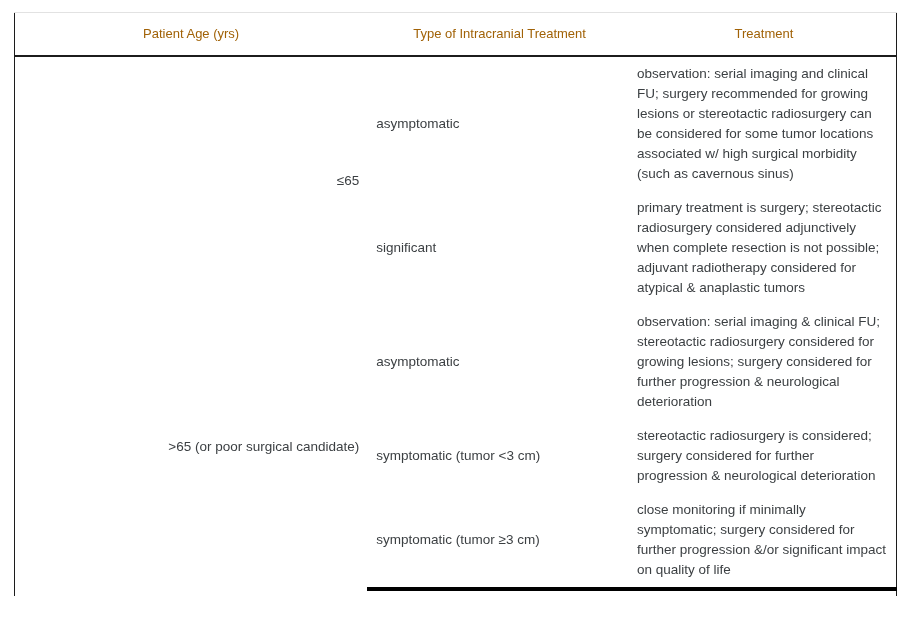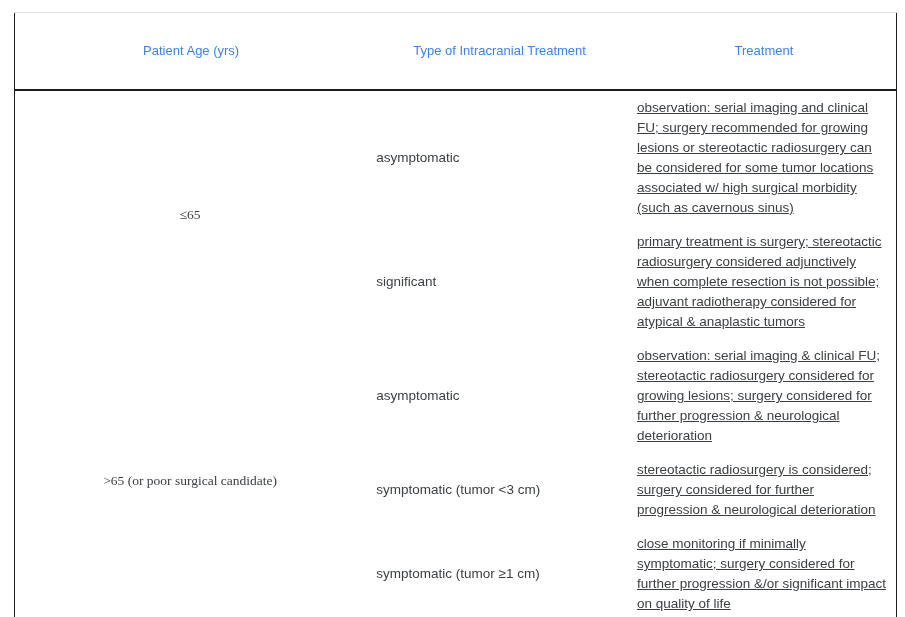--- a/index.html
+++ b/index.html
@@ -29,44 +29,42 @@
     line-height: 20px;
     color: #3b3f42;
   }
   col.c1 { width: 40%; }
   col.c2 { width: 30%; }
   col.c3 { width: 30%; }
   thead th {
     font-weight: normal;
     font-size: 13px;
     text-align: center;
-    padding: 28px 6px;
+    padding: 11px 6px;
     border-top: 1px solid #e2e2e2;
     border-bottom: 2px solid #1c1c1c;
-    color: #3b82f6;
+    color: #a16207;
     vertical-align: middle;
   }
   tbody td {
     vertical-align: middle;
     background: #ffffff;
   }
   td.age-cell {
     padding: 4px 8px 4px 6px;
-    text-align: center;
-    font-family: Liberation Serif, serif;
+    text-align: right;
   }
   td.type-cell {
     padding: 4px 8px 4px 9px;
     text-align: left;
     margin-top: 20px;
   }
   td.treatment-cell {
     padding: 7px 8px 7px 5px;
     text-align: left;
-    text-decoration: underline;
   }
   tr.last-row td {
     border-bottom: 4px solid #000000;
   }
   tfoot td {
     height: 5px;
     padding: 0;
     border: none;
   }
 </style>
@@ -101,21 +99,21 @@
         <tr>
           <td class="age-cell" rowspan="3">&gt;65 (or poor surgical candidate)</td>
           <td class="type-cell">asymptomatic</td>
           <td class="treatment-cell">observation: serial imaging &amp; clinical FU; stereotactic radiosurgery considered for growing lesions; surgery considered for further progression &amp; neurological deterioration</td>
         </tr>
         <tr>
           <td class="type-cell">symptomatic (tumor &lt;3 cm)</td>
           <td class="treatment-cell">stereotactic radiosurgery is considered; surgery considered for further progression &amp; neurological deterioration</td>
         </tr>
         <tr class="last-row">
-          <td class="type-cell">symptomatic (tumor ≥1 cm)</td>
+          <td class="type-cell">symptomatic (tumor ≥3 cm)</td>
           <td class="treatment-cell">close monitoring if minimally symptomatic; surgery considered for further progression &amp;/or significant impact on quality of life</td>
         </tr>
       </tbody>
       <tfoot>
         <tr>
           <td colspan="3"></td>
         </tr>
       </tfoot>
     </table>
   </div>

